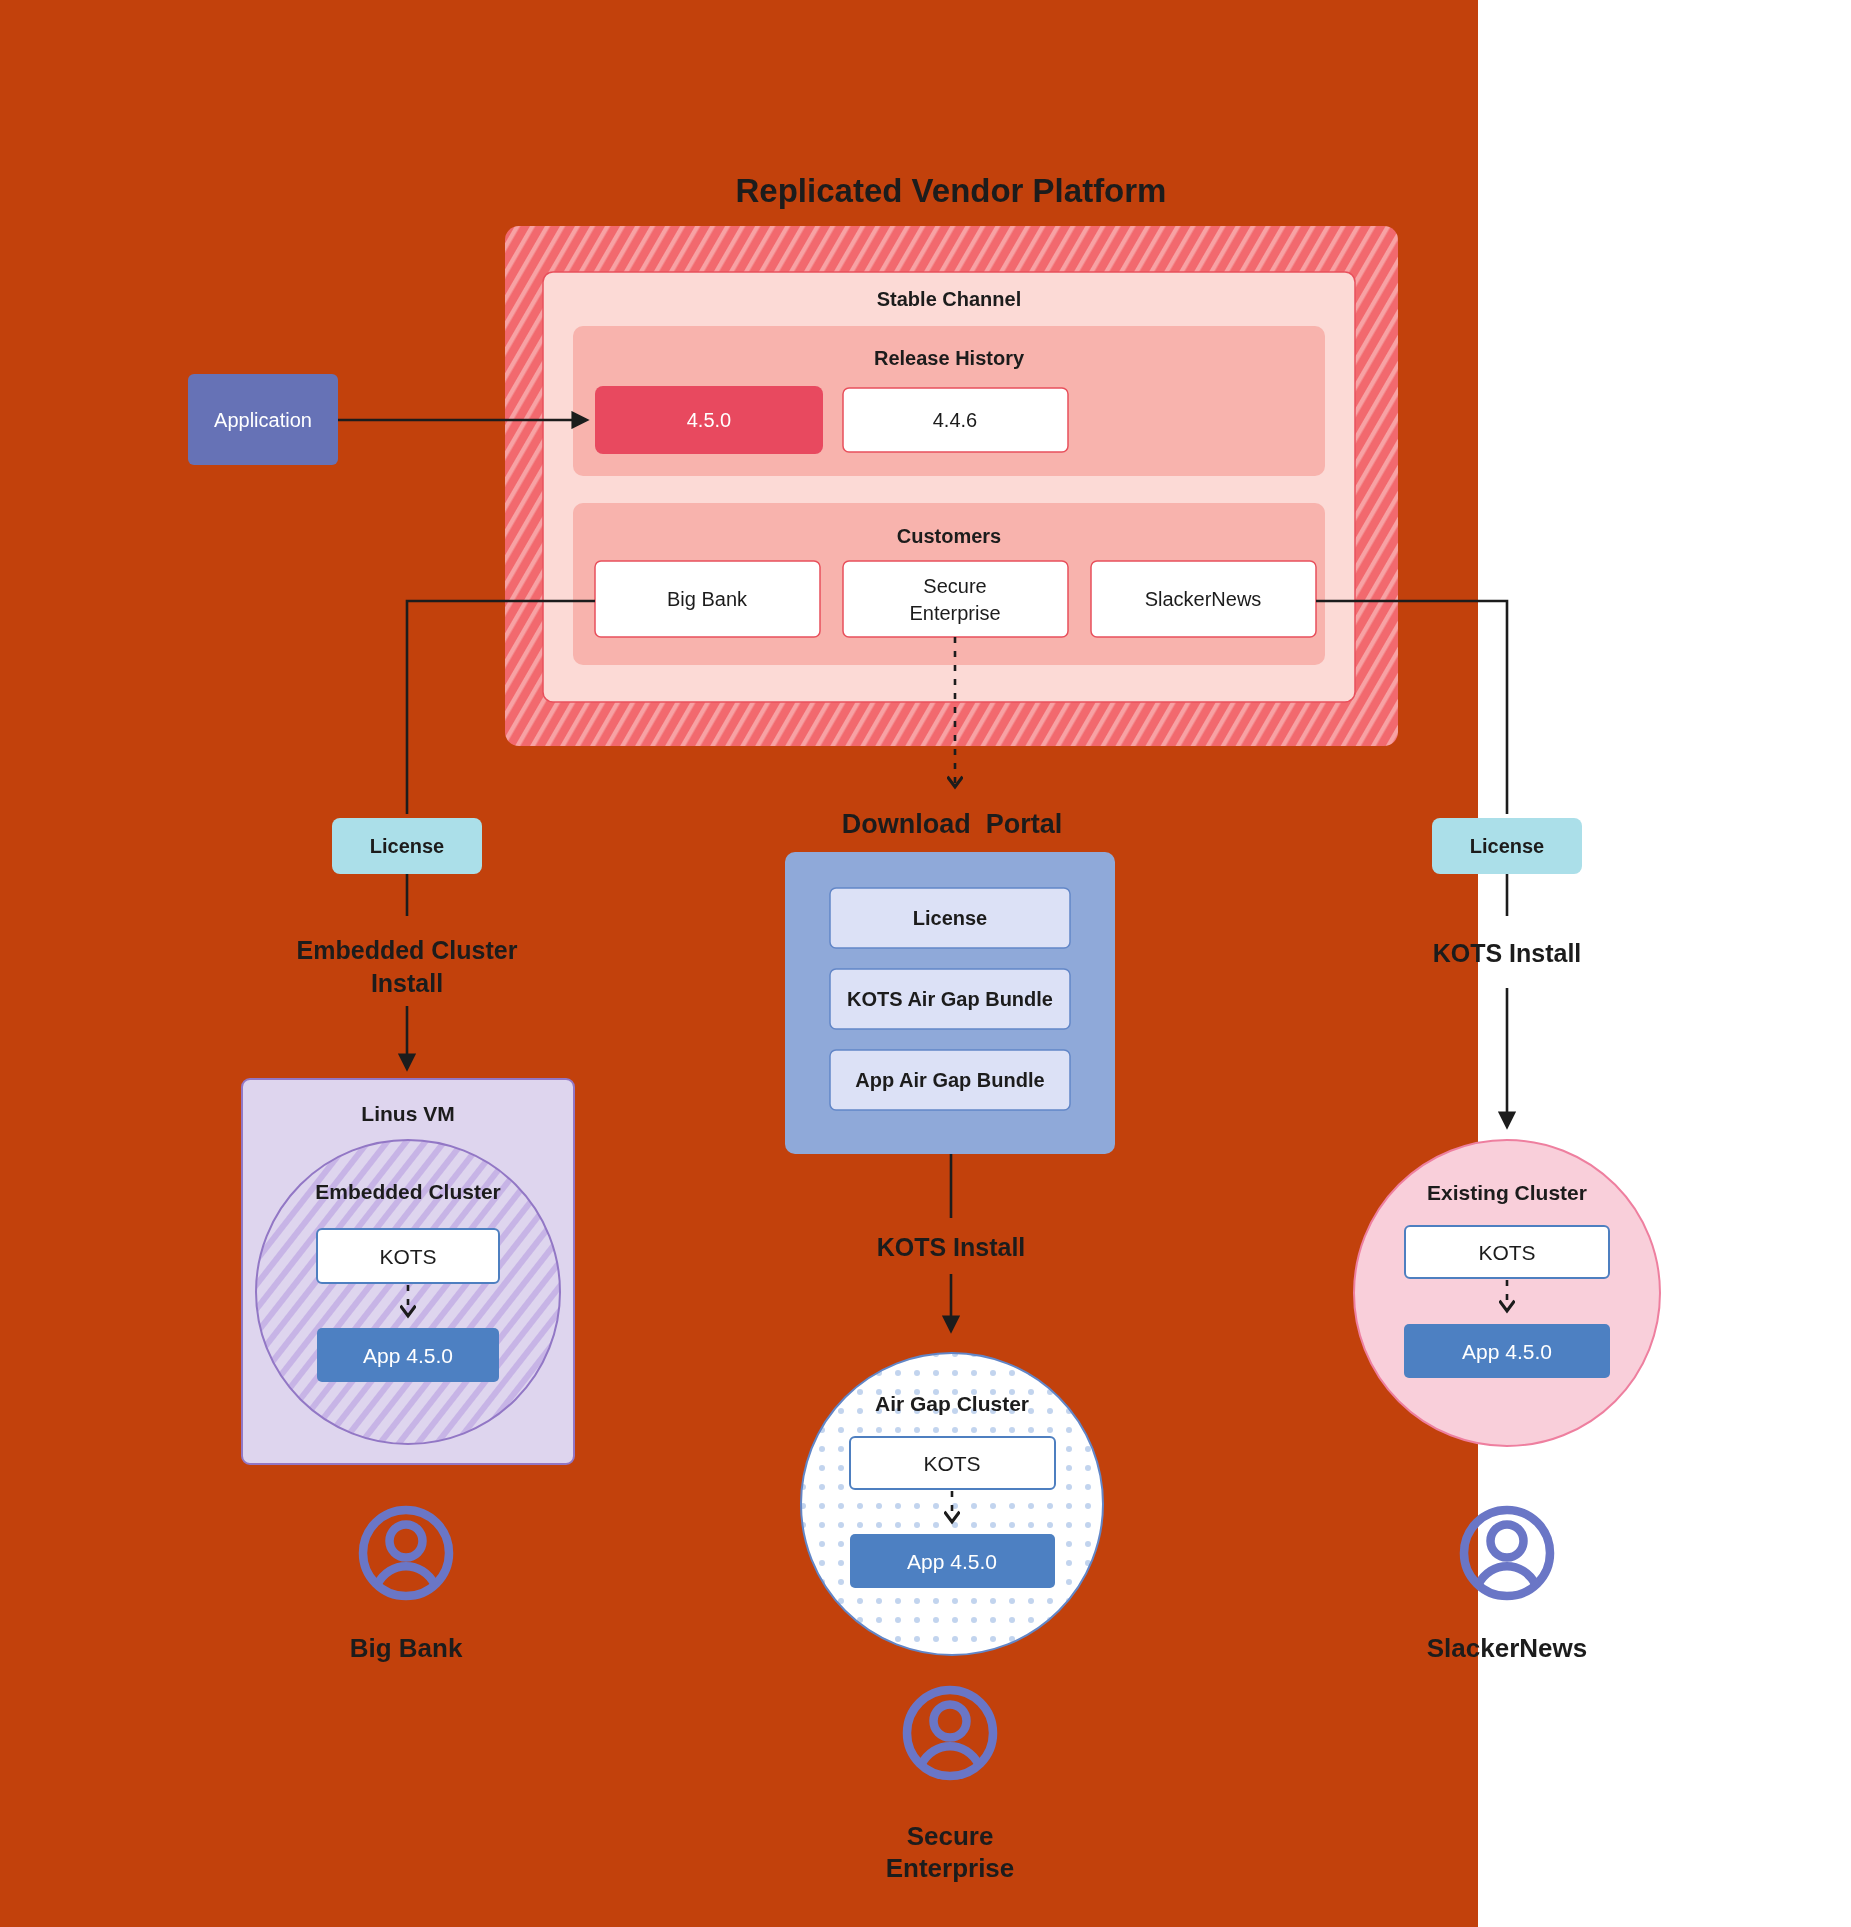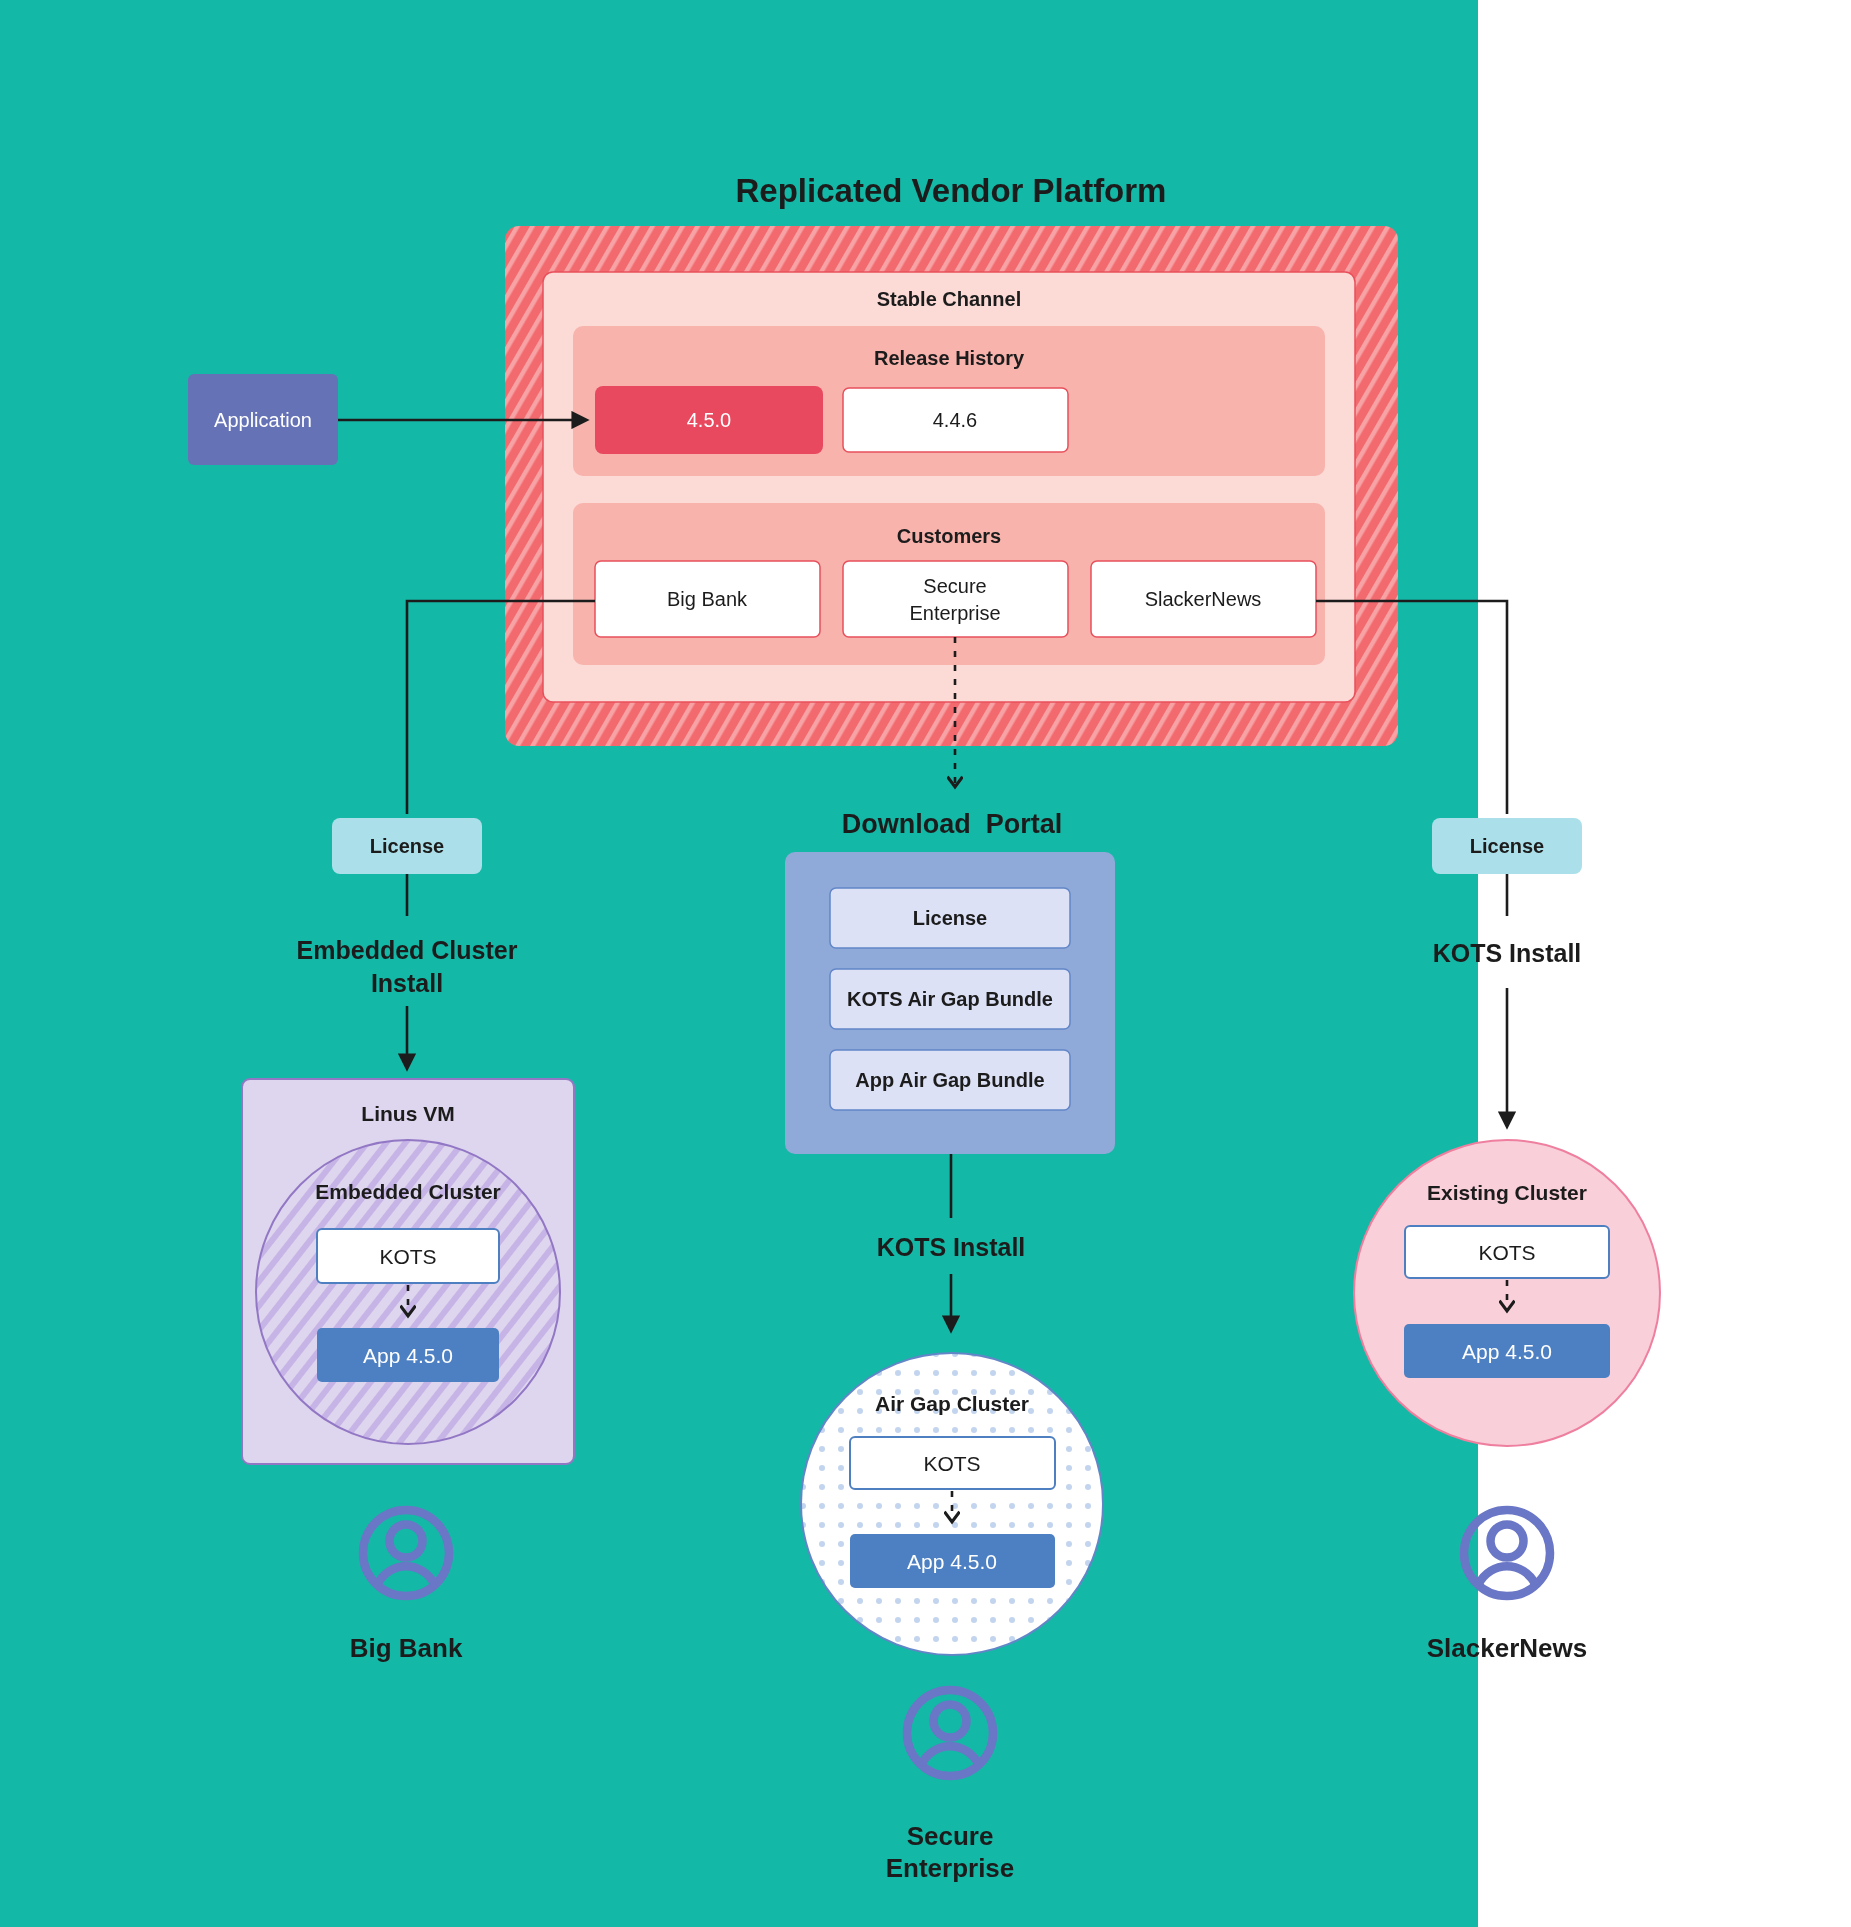--- a/index.html
+++ b/index.html
@@ -1,16 +1,16 @@
 <!DOCTYPE html>
 <html><head>
 <meta charset="utf-8">
 <style>
   html,body{margin:0;padding:0;background:#ffffff;}
-  .stage{width:1478px;height:1927px;position:relative;background:#14b8a6;}
+  .stage{width:1478px;height:1927px;position:relative;background:#c2410c;}
   svg text{font-family:"Liberation Sans","DejaVu Sans",sans-serif;fill:#1c1c1c;
            text-anchor:middle;dominant-baseline:central;}
   .t-title{font-size:33px;font-weight:600;}
   .t-section{font-size:20px;font-weight:600;}
   .t-box{font-size:20px;font-weight:400;}
   .t-white{fill:#ffffff;}
   .t-flow{font-size:25px;font-weight:600;}
   .t-portal-title{font-size:27px;font-weight:600;white-space:pre;}
   .t-item{font-size:20px;font-weight:600;}
   .t-cluster{font-size:21px;font-weight:600;}

